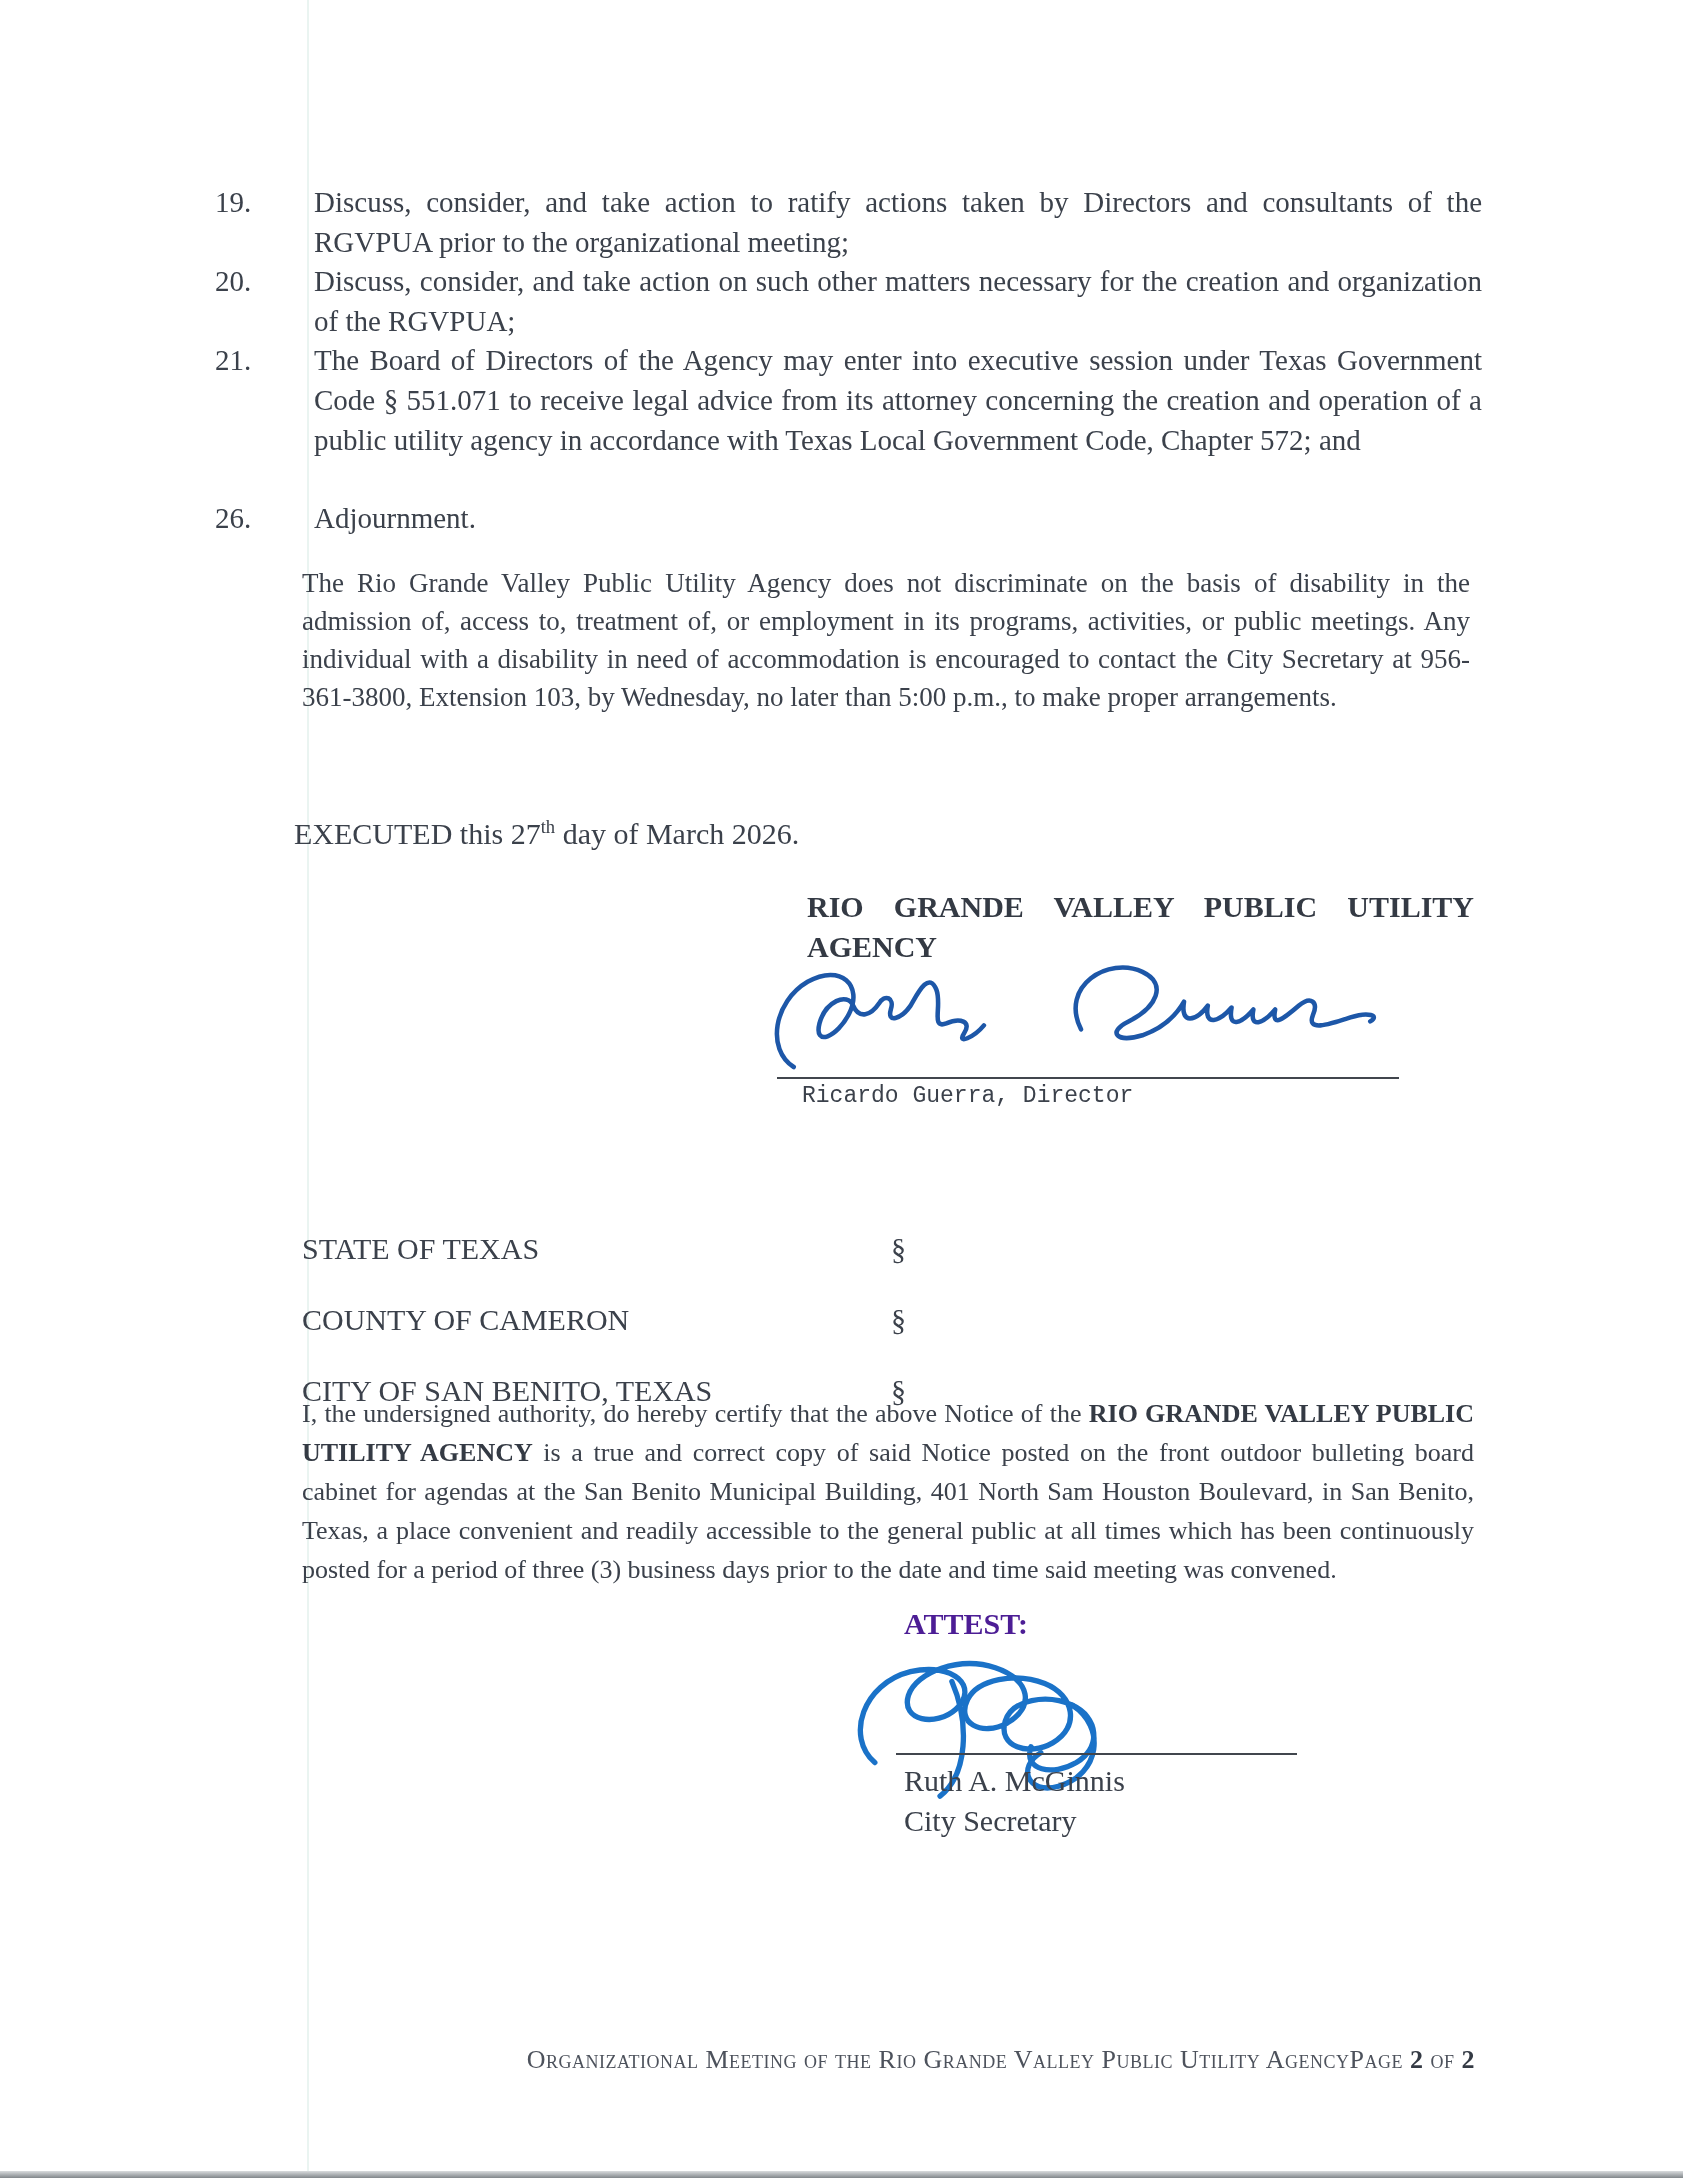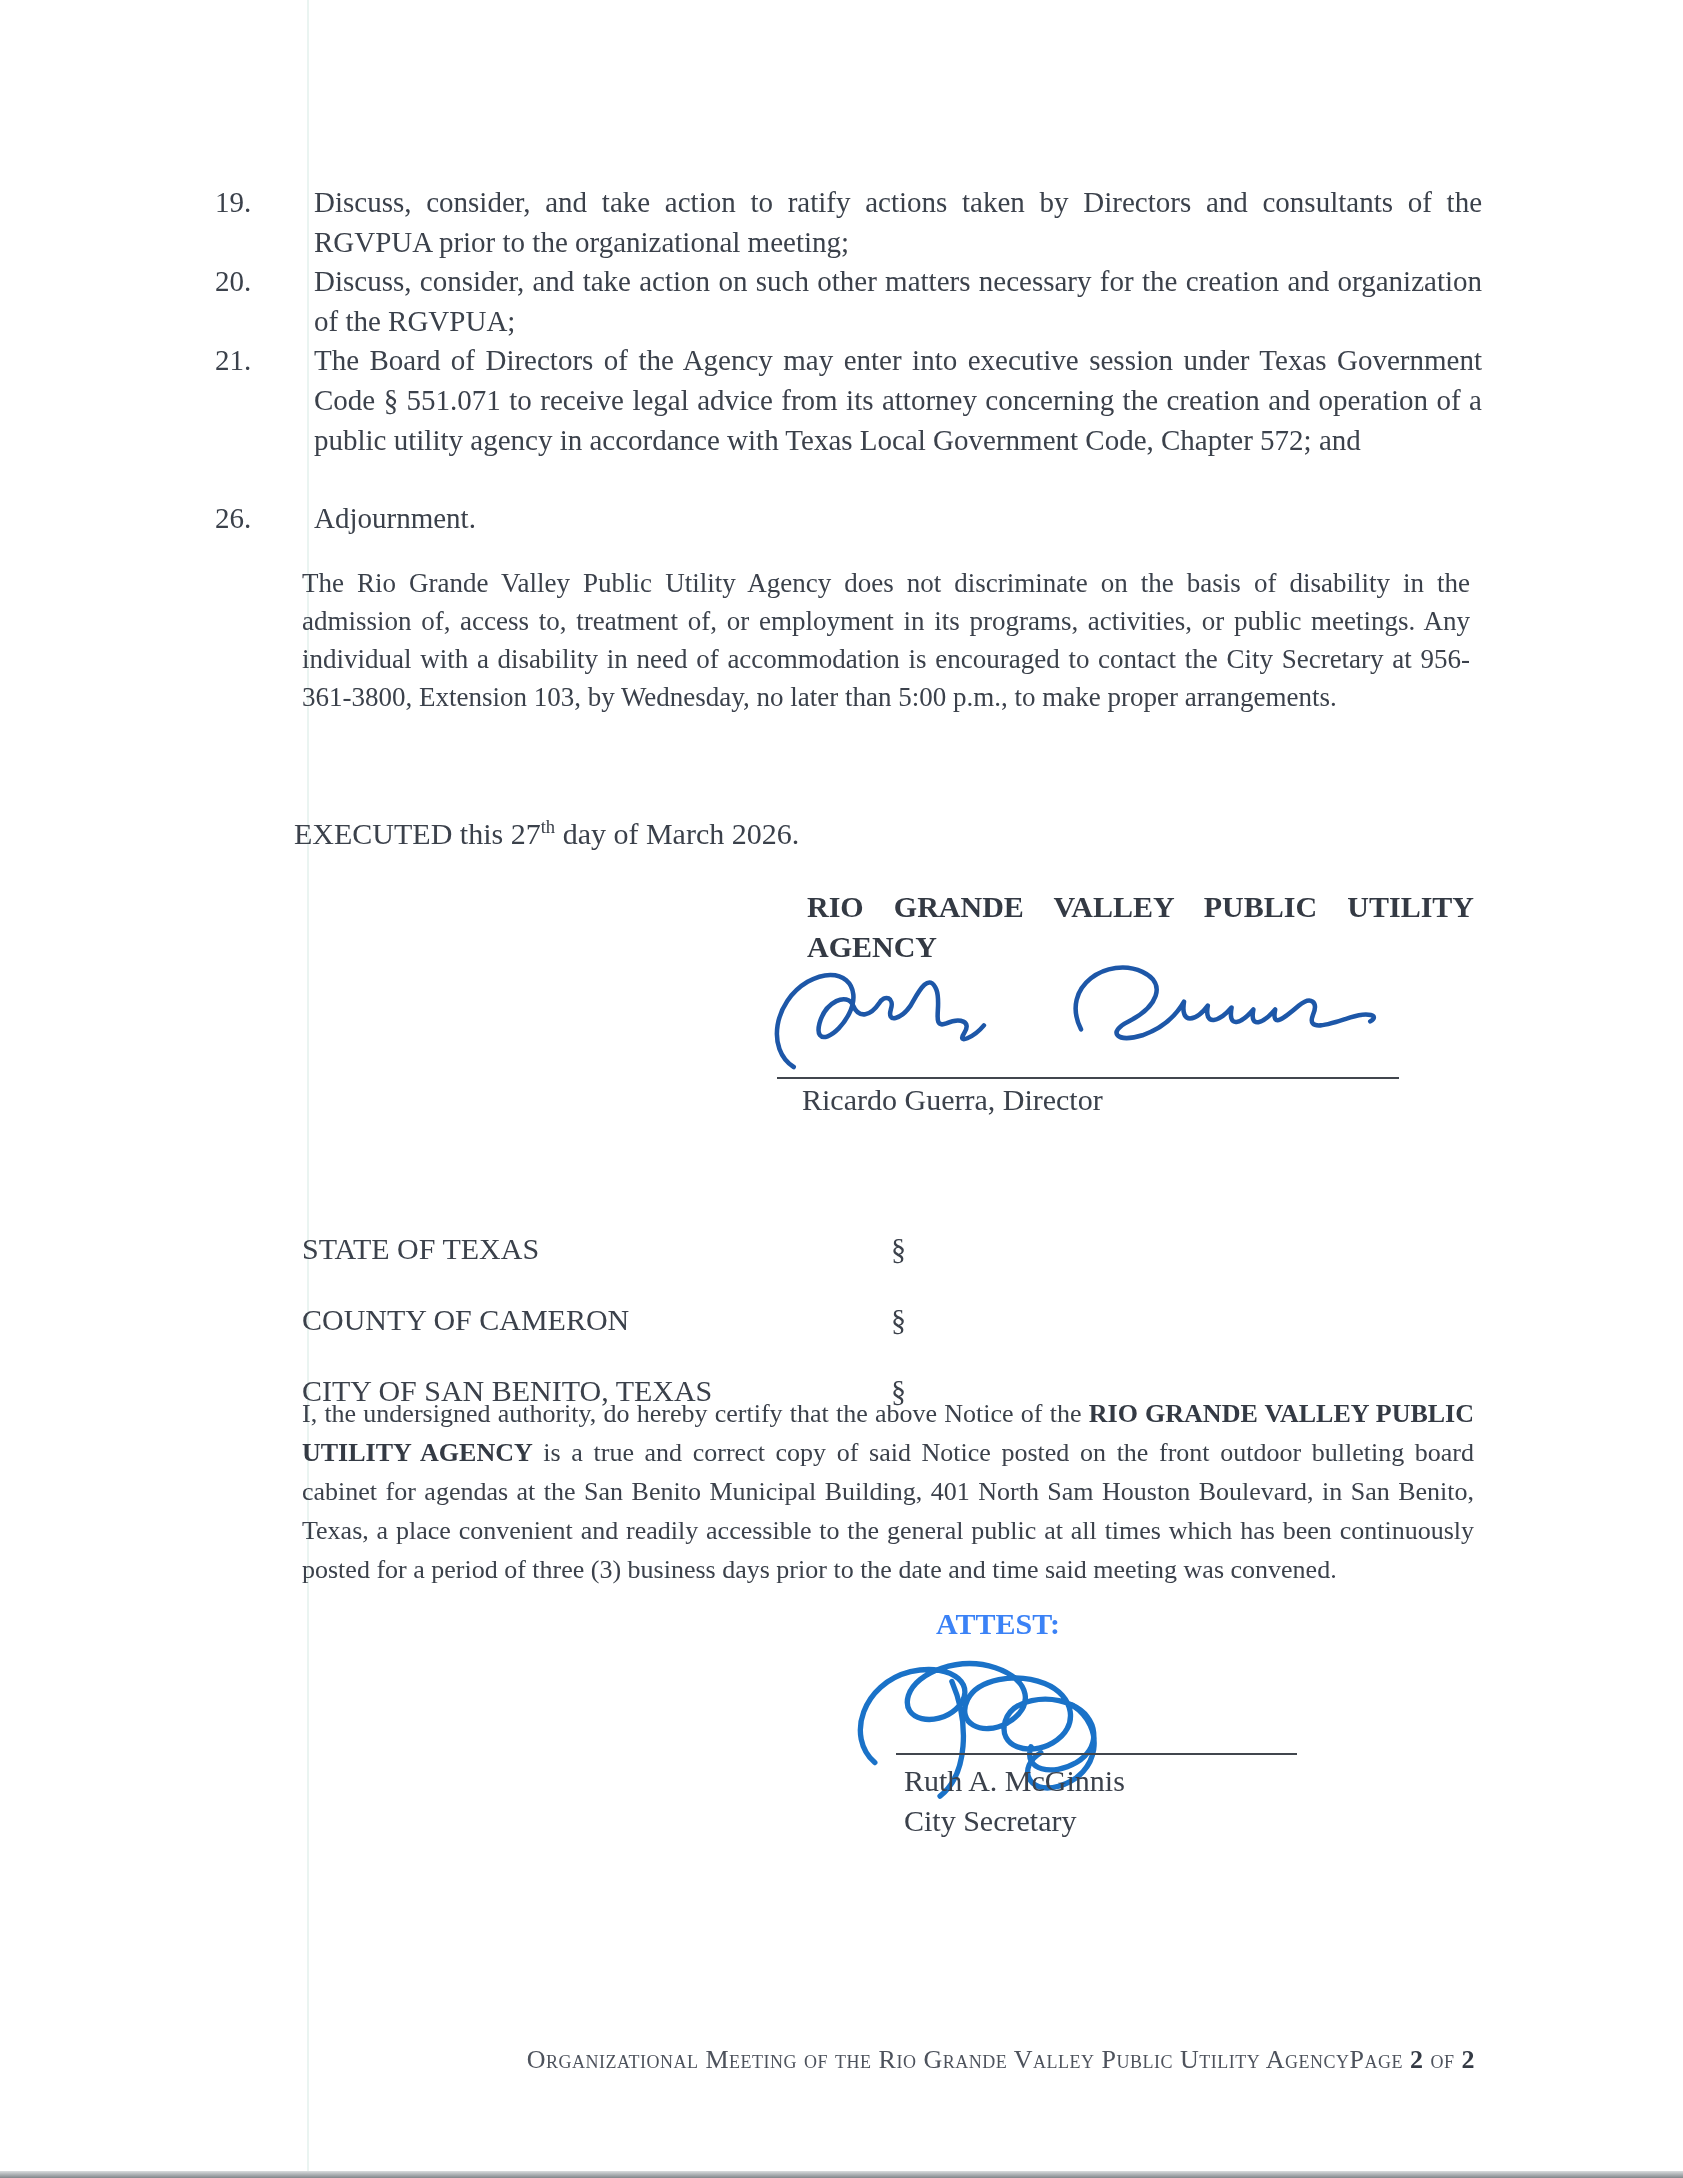--- a/index.html
+++ b/index.html
@@ -22,29 +22,29 @@
   .disclaimer{position:absolute;left:302px;top:564px;width:1168px;
     font-size:27px;line-height:38px;text-align:justify;}
   .executed{position:absolute;left:294px;top:816px;font-size:30px;}
   sup{font-size:0.62em;vertical-align:super;}
   .agency-heading{position:absolute;left:807px;top:887px;width:667px;
     font-weight:bold;font-size:30px;line-height:40px;text-align:justify;
     color:#343a44;}
   .sig1-svg{position:absolute;left:764px;top:946px;width:634px;height:134px;}
   .sig1-line{position:absolute;left:777px;top:1077px;width:622px;height:0;
     border-top:2px solid #41464d;}
-  .sig1-name{position:absolute;left:802px;top:1083px;font-size:30px;}
+  .sig1-name{position:absolute;left:802px;top:1083px;font-size:23px;font-family:Liberation Mono, monospace;}
   .jurisdiction{position:absolute;left:302px;top:1197px;font-size:30px;line-height:39px;}
   .jur-row{display:flex;margin-top:32px;}
   .jur-label{width:589px;flex:none;}
   .jur-mark{width:40px;}
   .certification{position:absolute;left:302px;top:1348px;width:1172px;
     font-size:26px;line-height:39px;text-align:justify;margin-top:46px;}
   .seg-bold{font-weight:bold;color:#343a44;}
-  .attest{position:absolute;left:904px;top:1607px;font-weight:bold;font-size:30px;color:#3b82f6;margin-left:32px;}
+  .attest{position:absolute;left:904px;top:1607px;font-weight:bold;font-size:30px;color:#4c1d95;}
   .sig2-svg{position:absolute;left:835px;top:1646px;width:297px;height:163px;}
   .sig2-line{position:absolute;left:896px;top:1753px;width:401px;height:0;
     border-top:2px solid #41464d;}
   .sig2-block{position:absolute;left:904px;top:1761px;font-size:30px;line-height:40px;}
   .footer{position:absolute;left:198px;top:2045px;width:1277px;
     display:flex;justify-content:flex-end;
     font-variant:small-caps;font-size:26px;letter-spacing:0.5px;color:#4d525c;}
 </style>
 </head>
 <body>

